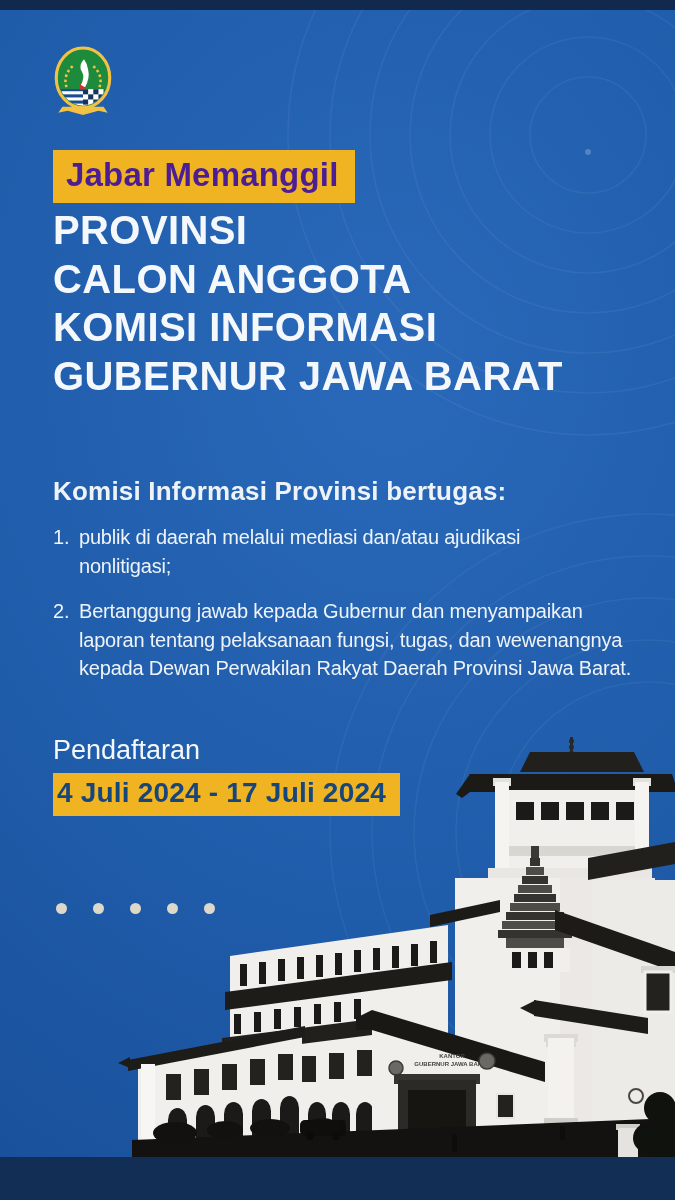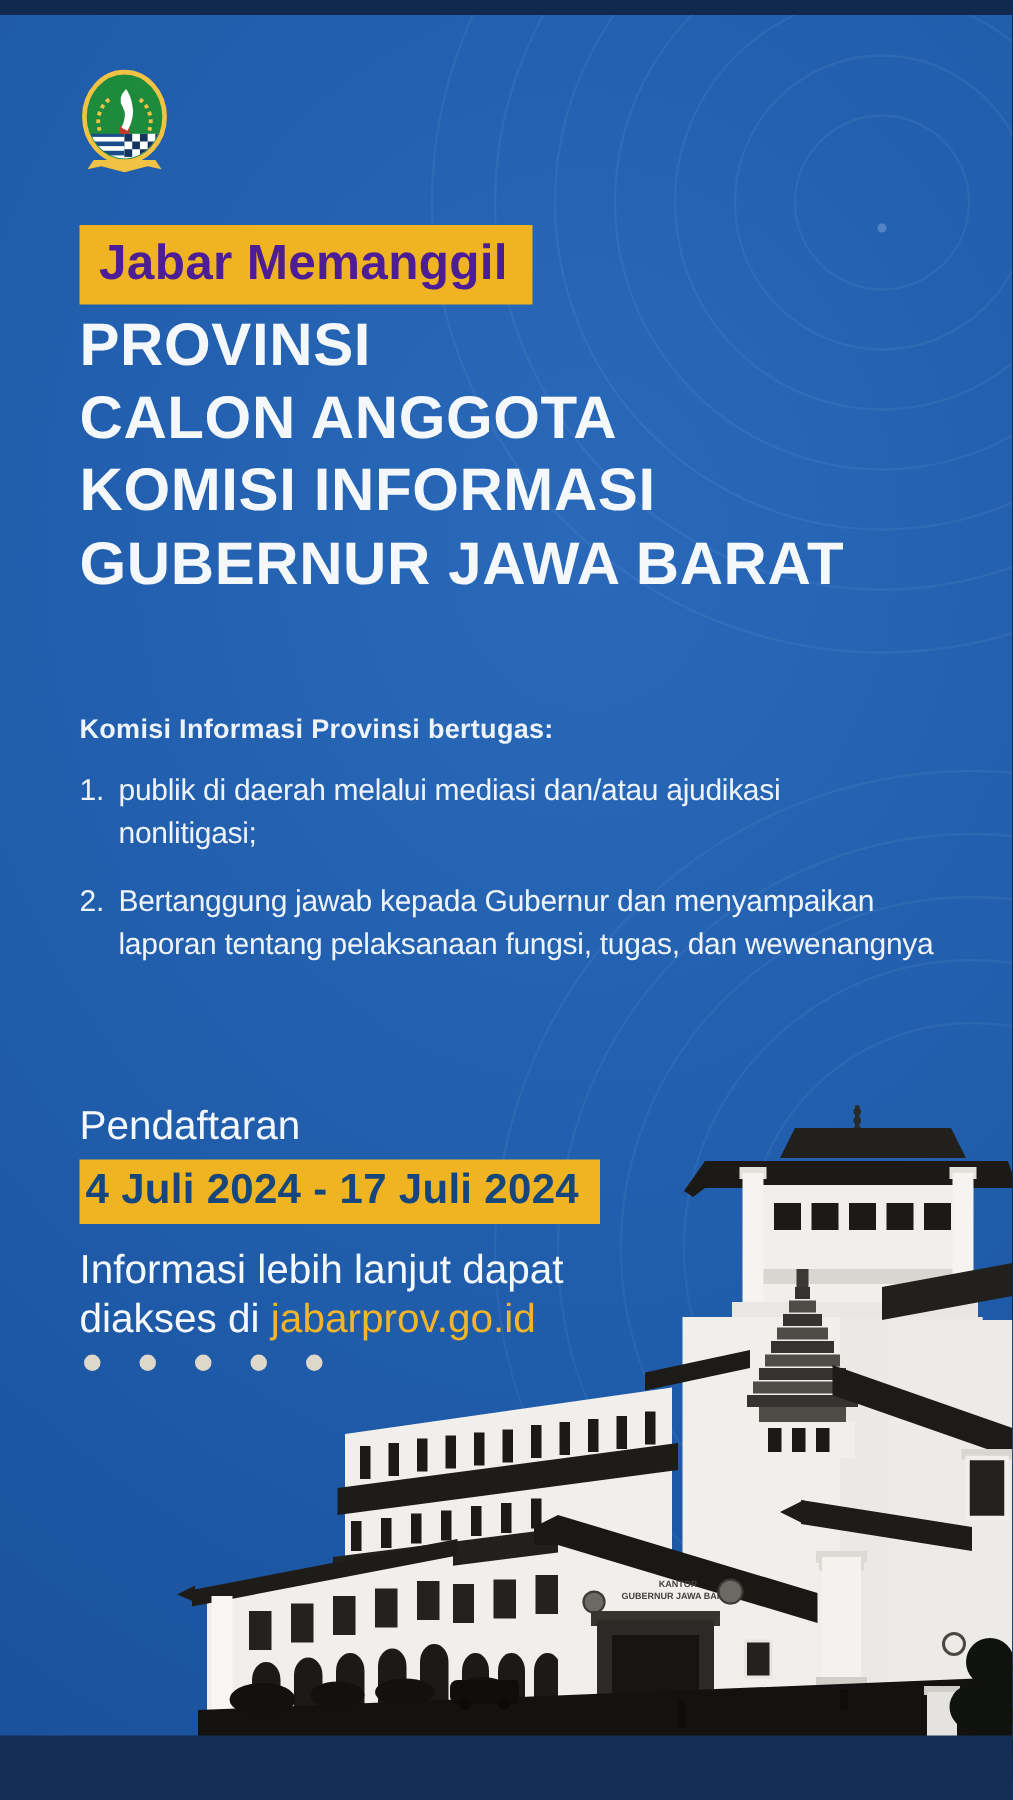--- a/index.html
+++ b/index.html
@@ -13,21 +13,21 @@
   .rings{position:absolute;left:0;top:0;z-index:0;}
   .logo{position:absolute;left:52px;top:46px;width:62px;height:72px;z-index:3;}
   .badge{
     position:absolute;left:53px;top:150px;z-index:3;
     background:#f0b322;color:#4c1d95;font-weight:bold;font-size:33px;
     padding:6px 16px 9px 13px;letter-spacing:0.2px;
   }
   .title{position:absolute;left:53px;top:206px;z-index:3;color:#f5f8fb;font-weight:bold;
     font-size:40px;line-height:48.5px;letter-spacing:0.4px;white-space:nowrap;}
   .duties{position:absolute;left:53px;top:476px;z-index:3;color:#eef3f8;}
-  .duties-heading{font-size:18px;font-weight:bold;letter-spacing:0.2px;margin:0 0 16px 0;}
+  .duties-heading{font-size:26px;font-weight:bold;letter-spacing:0.2px;margin:0 0 16px 0;}
   .duty{display:flex;font-size:20px;line-height:28.5px;letter-spacing:-0.2px;margin-bottom:17px;}
   .duty .num{flex:0 0 26px;width:26px;}
   .duty .lines div{white-space:nowrap;}
   .registration{position:absolute;left:53px;top:735px;z-index:3;color:#f5f8fb;}
   .reg-heading{font-size:27px;margin:0 0 7px 0;font-weight:normal;}
   .reg-badge{display:inline-block;background:#f0b322;color:#15477d;font-weight:bold;
     font-size:28px;padding:4px 14px 7px 4px;letter-spacing:0.2px;}
   .info{margin-top:14px;font-size:27px;line-height:33px;}
   .info div{white-space:nowrap;}
   .link{color:#f2b42a;}
@@ -107,32 +107,29 @@
       <div class="lines">
         <div>publik di daerah melalui mediasi dan/atau ajudikasi</div>
         <div>nonlitigasi;</div>
       </div>
     </div>
     <div class="duty">
       <div class="num">2.</div>
       <div class="lines">
         <div>Bertanggung jawab kepada Gubernur dan menyampaikan</div>
         <div>laporan tentang pelaksanaan fungsi, tugas, dan wewenangnya</div>
+        <div>kepada Dewan Perwakilan Rakyat Daerah Provinsi Jawa Barat.</div>
       </div>
     </div>
   </div>
 
   <div class="registration">
     <div class="reg-heading">Pendaftaran</div>
     <div class="reg-badge">
       <span>4 Juli 2024 - 17 Juli 2024</span>
-    </div>
-    <div class="info">
-      <div>Informasi lebih lanjut dapat</div>
-      <div><span>diakses di </span><span class="link">jabarprov.go.id</span></div>
     </div>
   </div>
 
   <div class="dots">
     <span class="dot"></span>
     <span class="dot"></span>
     <span class="dot"></span>
     <span class="dot"></span>
     <span class="dot"></span>
   </div>

